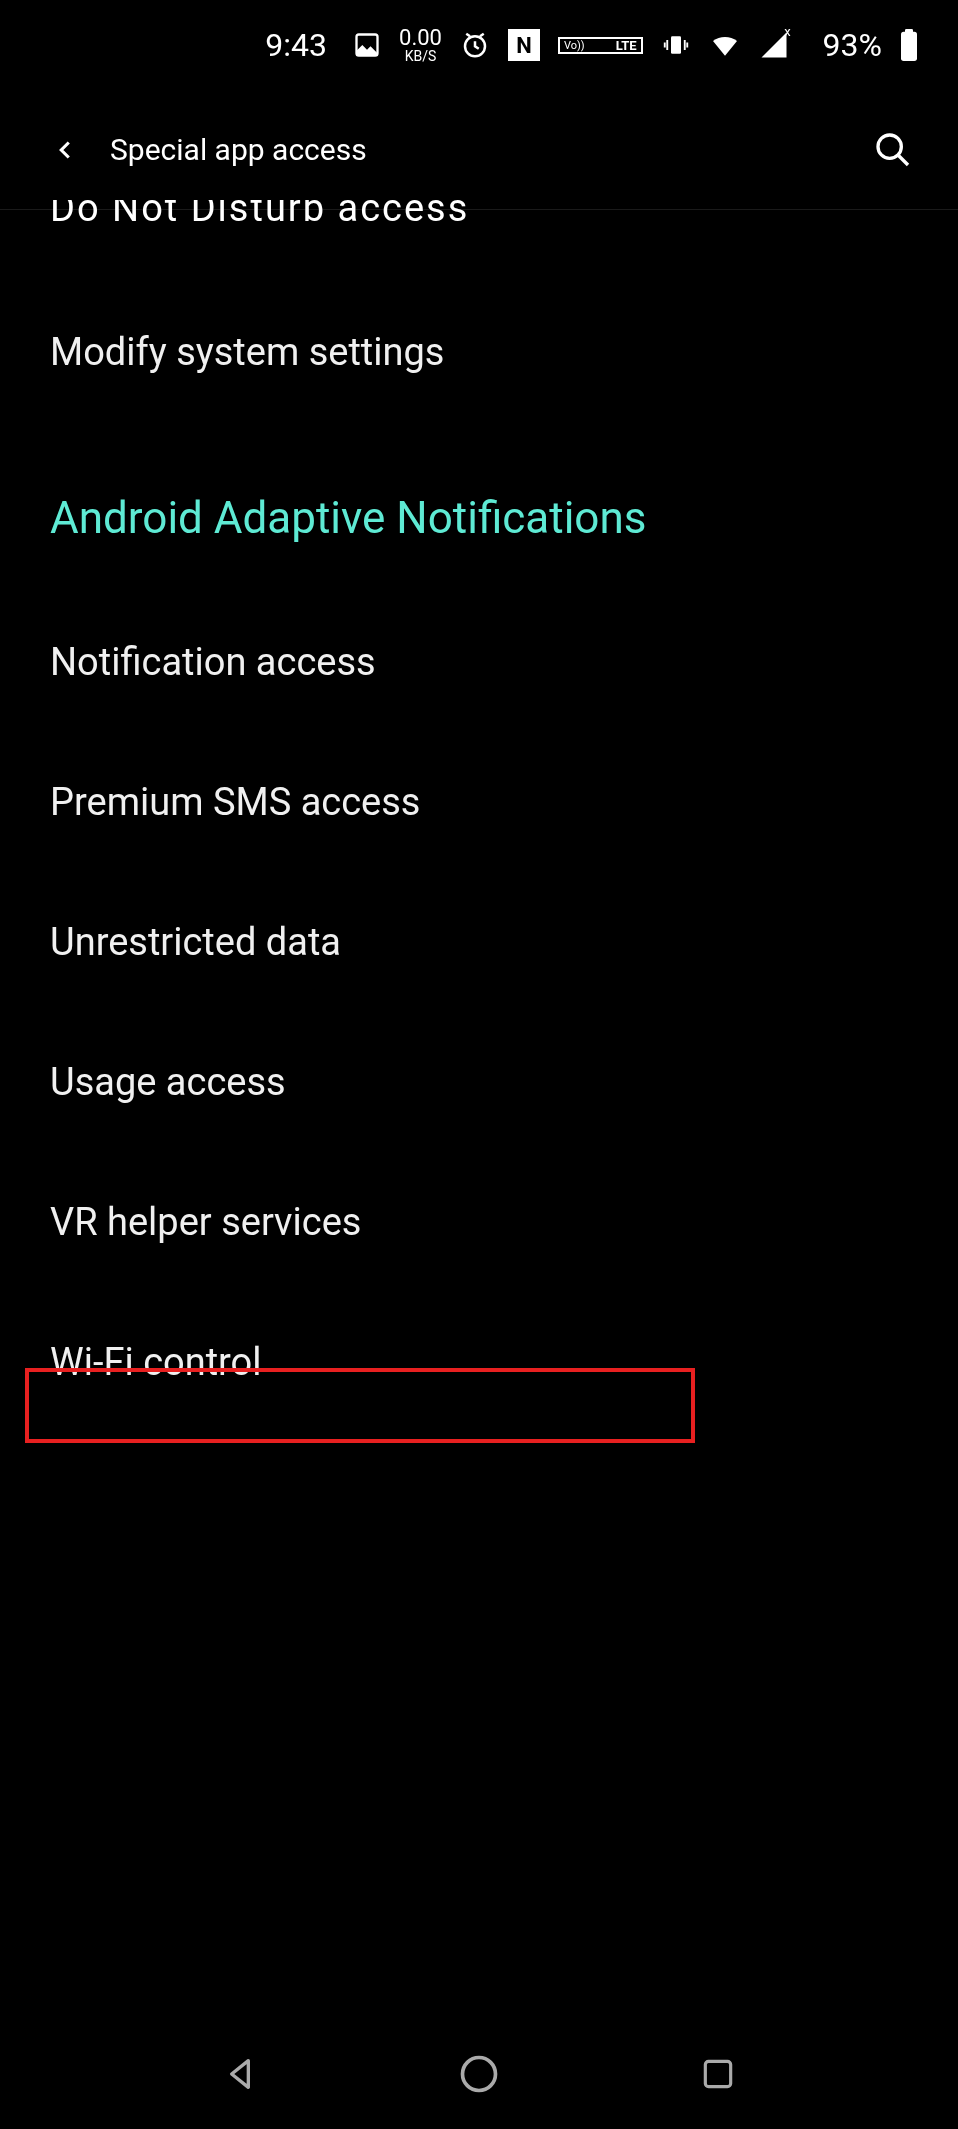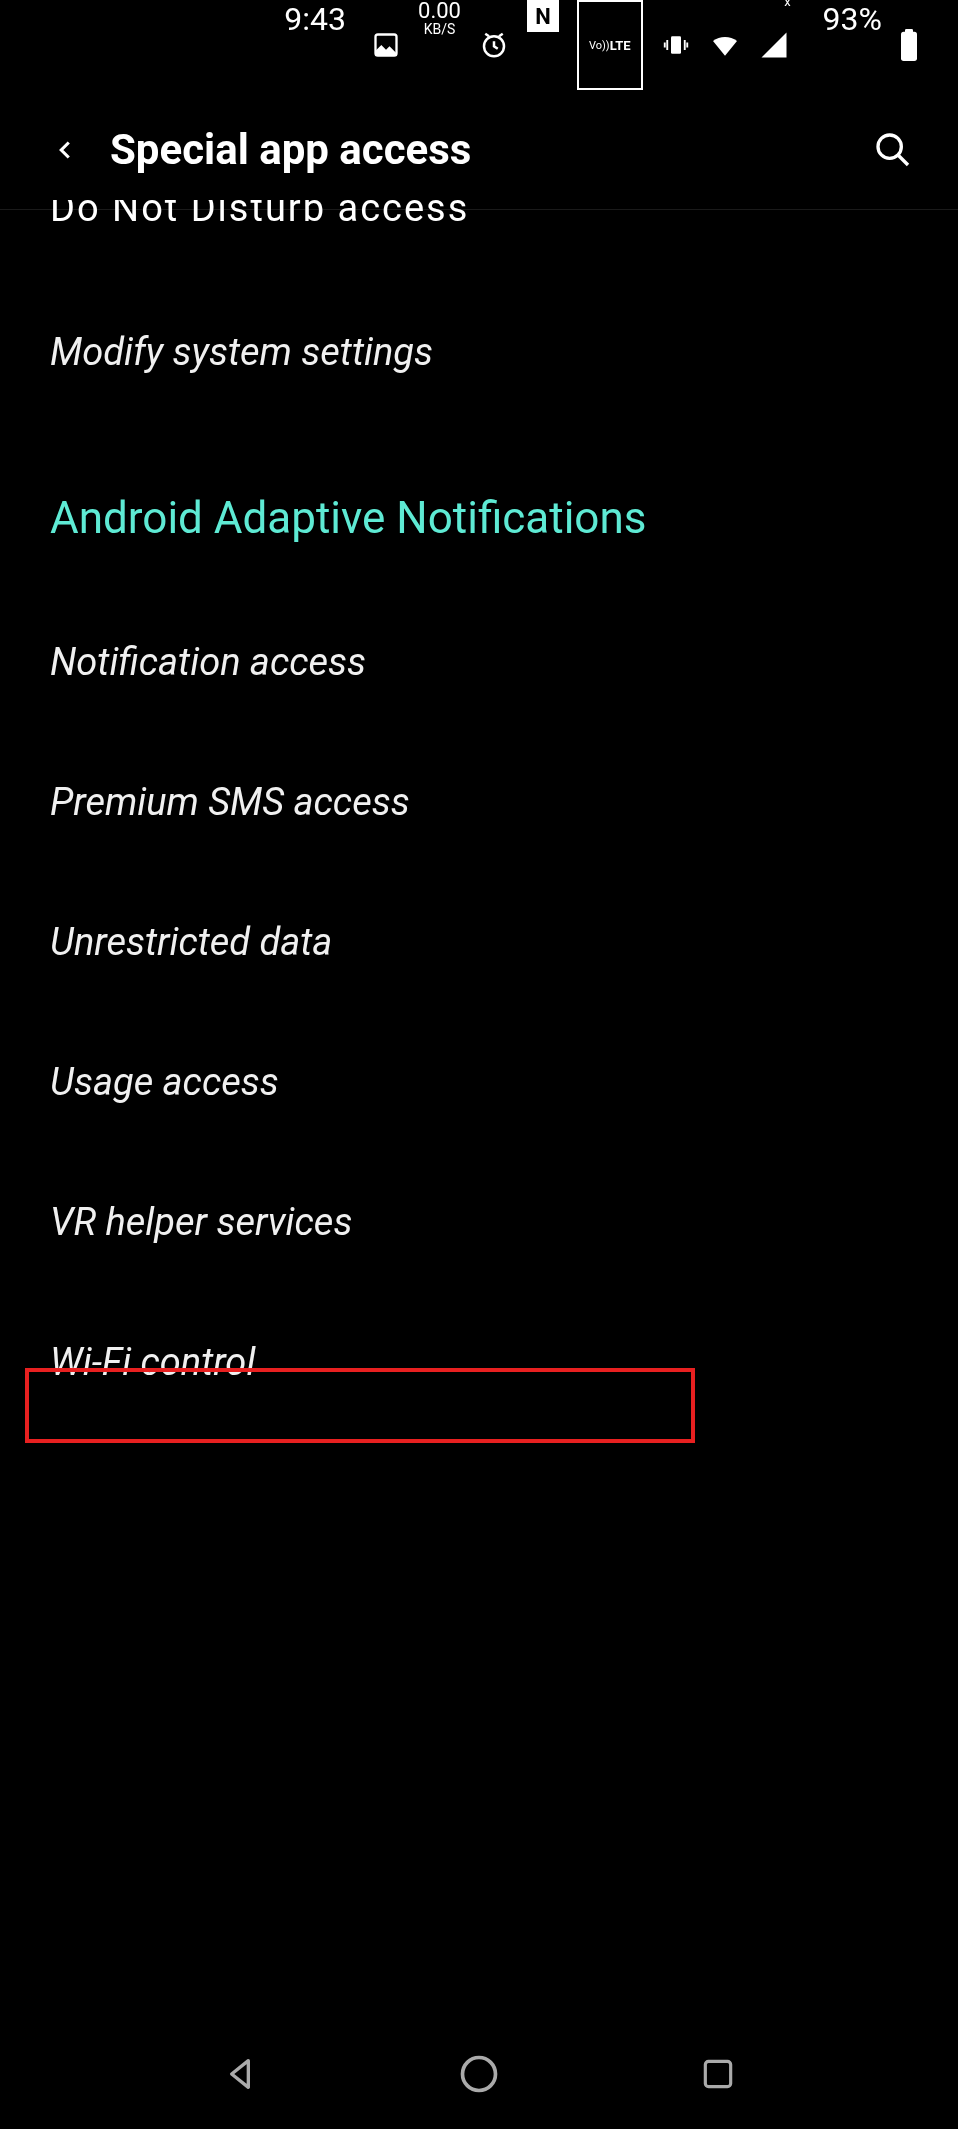--- a/index.html
+++ b/index.html
@@ -12,20 +12,21 @@
       height: 2129px;
       background: #000;
       color: #fff;
       font-family: -apple-system, BlinkMacSystemFont, 'Segoe UI', Roboto, sans-serif;
       position: relative;
       overflow: hidden;
     }
     .status-bar {
       height: 90px;
       display: flex;
+      align-items: center;
       justify-content: flex-end;
       padding: 0 40px;
       gap: 18px;
       font-size: 32px;
     }
     .status-time {
       margin-right: 8px;
     }
     .status-icon {
       display: inline-flex;
@@ -57,22 +58,22 @@
     }
     .back-btn {
       width: 50px;
       height: 50px;
       display: flex;
       align-items: center;
       justify-content: center;
       margin-right: 20px;
     }
     .header-title {
-      font-size: 42px;
-      font-weight: 700;
+      font-size: 30px;
+      font-weight: 400;
       flex: 1;
     }
     .search-btn {
       width: 50px;
       height: 50px;
       display: flex;
       align-items: center;
       justify-content: center;
     }
     .content {
@@ -82,21 +83,20 @@
     .list-item {
       padding: 48px 50px;
       display: flex;
       flex-direction: column;
       justify-content: center;
     }
     .item-title {
       font-size: 38px;
       font-weight: 400;
       color: #f0f0f0;
-      font-style: italic;
     }
     .item-subtitle {
       font-size: 44px;
       color: #5eead4;
       margin-top: 22px;
     }
     .partial-item {
       padding: 0 50px 30px 50px;
       margin-top: -10px;
     }
@@ -127,24 +127,25 @@
     }
     .nav-btn {
       width: 60px;
       height: 60px;
       display: flex;
       align-items: center;
       justify-content: center;
     }
     .volte-box {
       border: 2px solid #fff;
-      padding: 0 10px;
+      padding: 0 4px;
       line-height: 1;
       font-size: 13px;
       text-align: center;
+      gap: 31px;
     }
     .nfc-box {
       width: 32px;
       height: 32px;
       background: #fff;
       color: #000;
       display: flex;
       align-items: center;
       justify-content: center;
       font-weight: bold;

